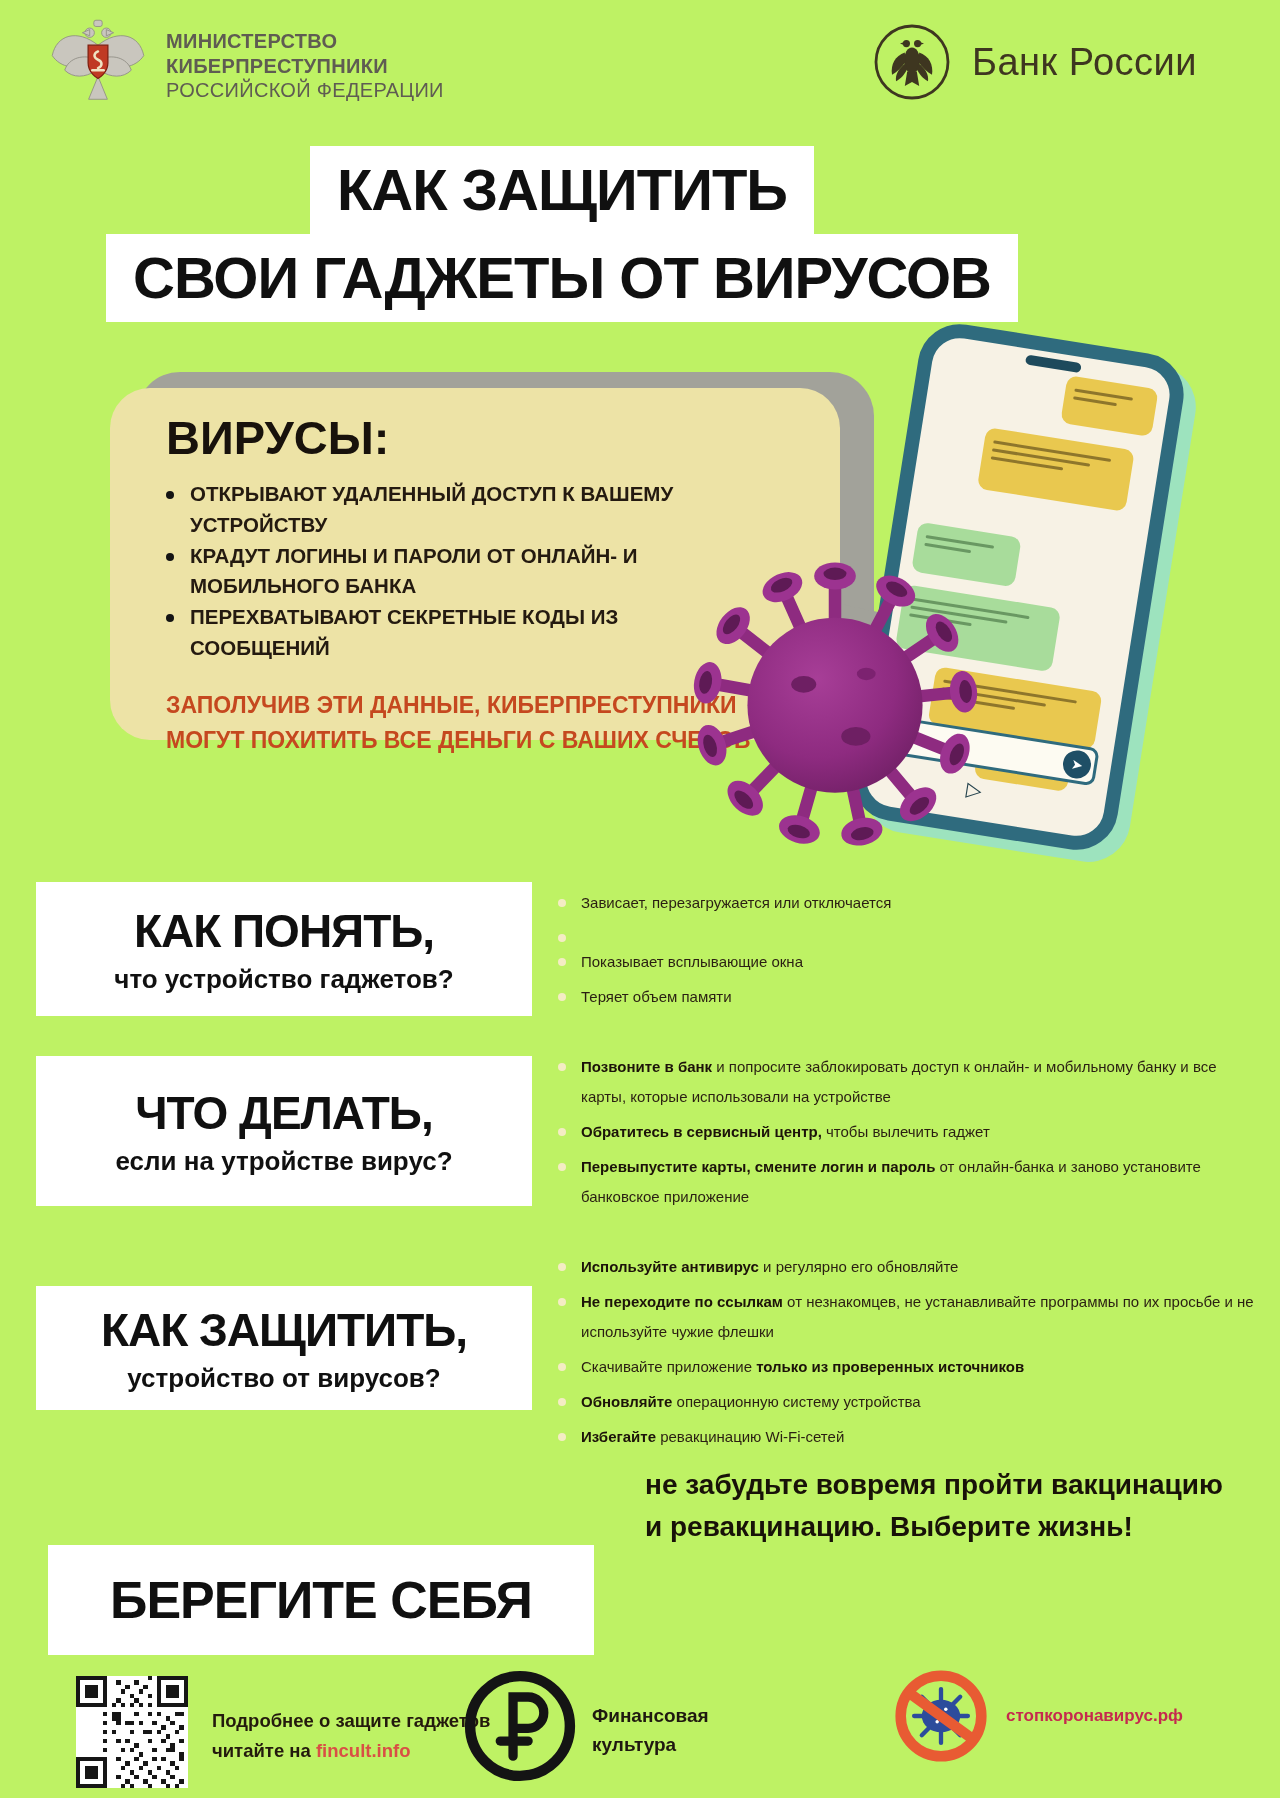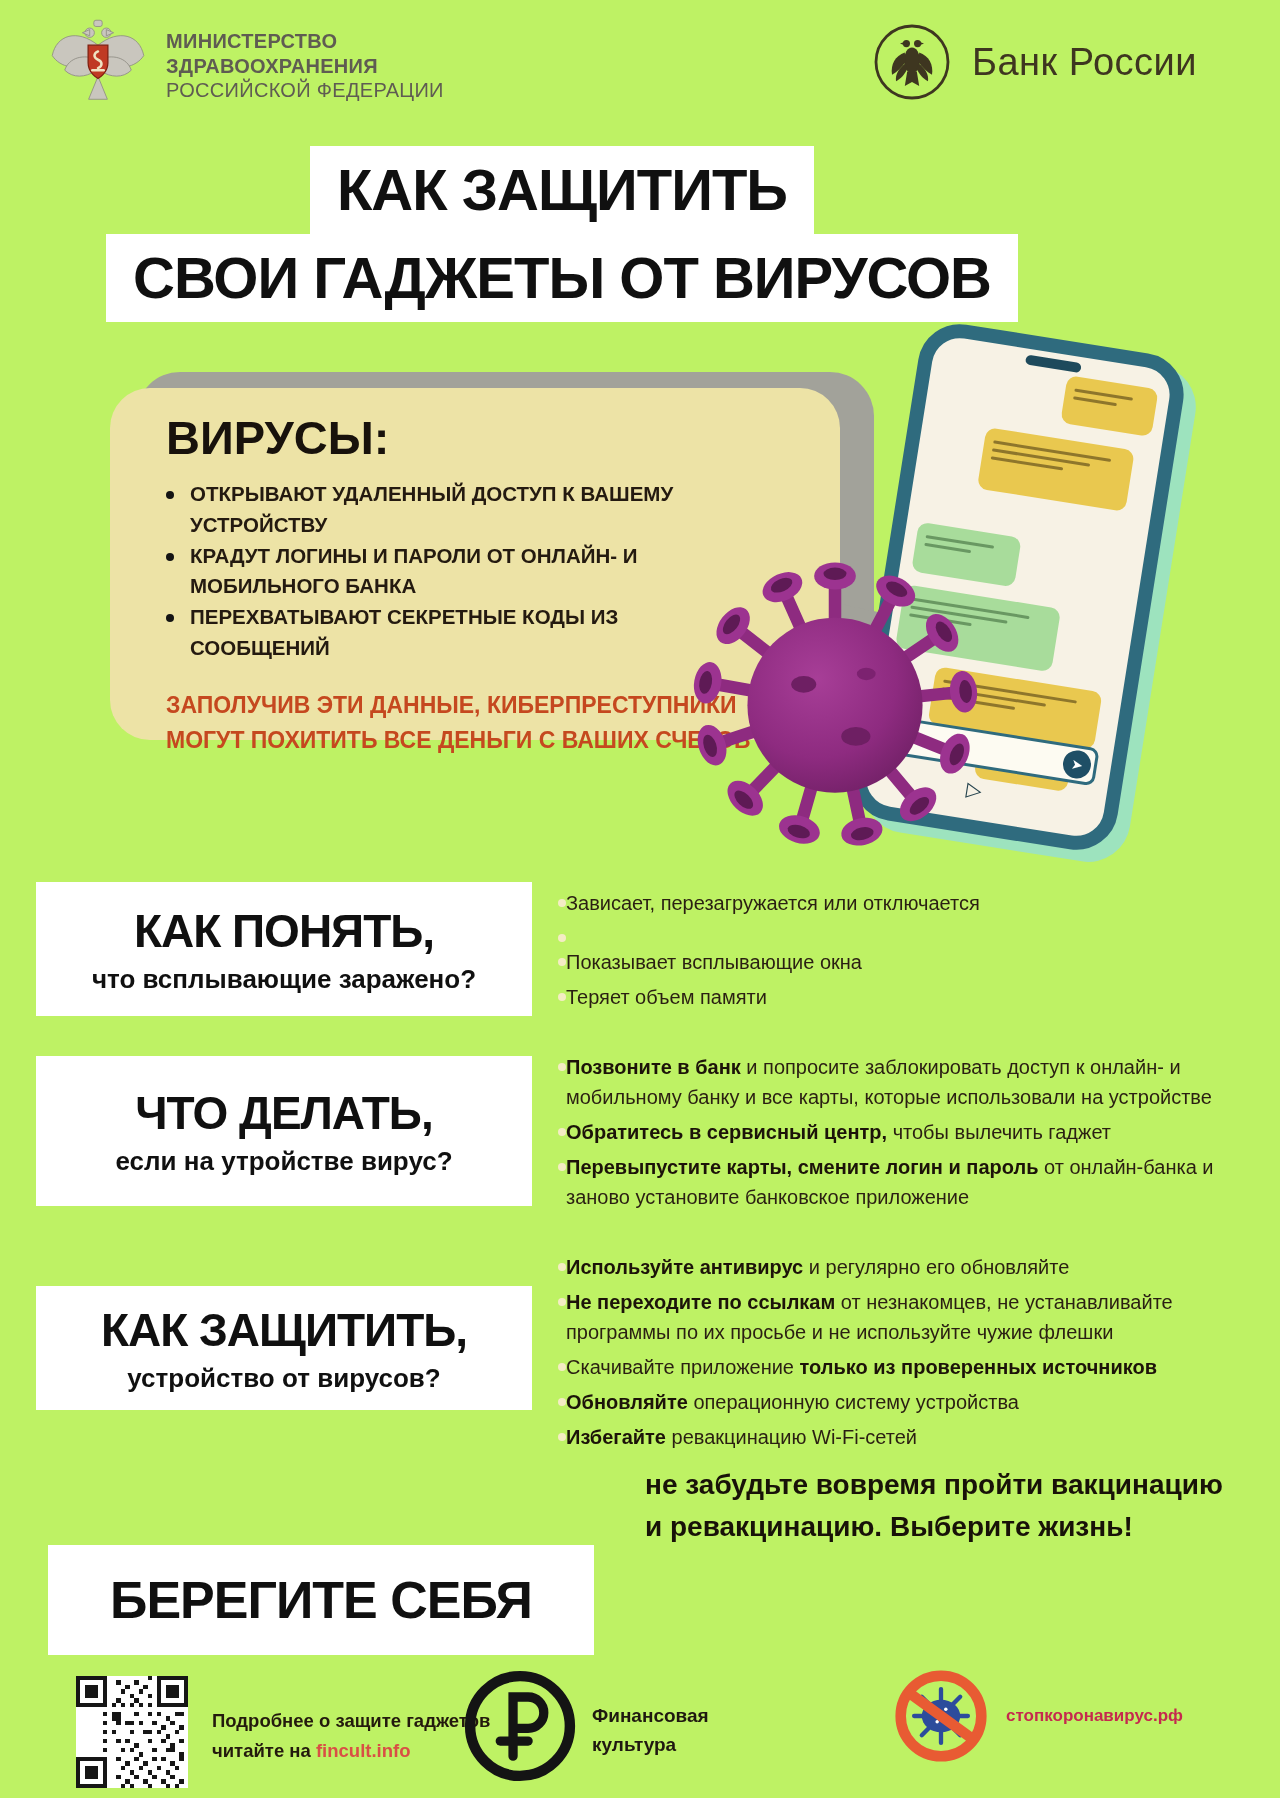--- a/index.html
+++ b/index.html
@@ -49,21 +49,21 @@
   .virus{position:absolute;left:676px;top:528px;width:318px;height:344px;z-index:3;}
   
   .qbox{position:absolute;left:36px;width:496px;background:#FFFFFF;display:flex;flex-direction:column;
     align-items:center;justify-content:center;gap:6px;text-align:center;}
   .q1{font-size:46px;font-weight:800;color:#101010;letter-spacing:-1px;}
   .q2{font-size:26px;font-weight:700;color:#101010;}
   .qbox0{top:882px;height:134px;}
   .qbox1{top:1056px;height:150px;}
   .qbox2{top:1286px;height:124px;}
   .blist{position:absolute;left:558px;width:706px;list-style:none;margin:0;padding:0;}
-  .blist li{display:flex;margin-bottom:5px;font-size:20px;line-height:30px;color:#2A1F12;}
+  .blist li{display:flex;gap:15px;margin-bottom:5px;font-size:15px;line-height:30px;color:#2A1F12;}
   .blist .dot{flex:none;width:8px;height:8px;border-radius:50%;background:#F4ECC4;margin-top:11px;}
   .blist b{font-weight:700;color:#1C1309;}
   .blist0{top:888px;}
   .blist1{top:1052px;}
   .blist2{top:1252px;}
   
   .care-box{position:absolute;left:48px;top:1545px;width:546px;height:110px;background:#FFFFFF;
     display:flex;align-items:center;justify-content:center;font-size:52px;font-weight:800;color:#101010;letter-spacing:-1px;}
   .care-msg{position:absolute;left:645px;top:1464px;width:600px;font-size:28px;font-weight:800;color:#181208;line-height:1.5;}
   
@@ -93,21 +93,21 @@
         <path d="M50 44 C36 38 22 42 18 54 C26 62 38 61 47 55 Z"></path>
         <path d="M50 44 C64 38 78 42 82 54 C74 62 62 61 53 55 Z"></path>
         <polygon points="50,60 41,82 59,82"></polygon>
       </g>
       <path d="M40.5 30 h19 v17 c0 10 -9.5 15 -9.5 15 s-9.5 -5 -9.5 -15 Z" fill="#C03A24" stroke="#7E1F10" stroke-width="1.2"></path>
       <path d="M50 36 c-4.5 2 -4.5 6 0 8 c4.5 2 4.5 6 0 8" fill="none" stroke="#EFE3C2" stroke-width="2.4" stroke-linecap="round"></path>
       <path d="M44.5 54 h11" stroke="#EFE3C2" stroke-width="2.4" stroke-linecap="round"></path>
     </svg>
     <div class="min-text">
       <div class="min-b">МИНИСТЕРСТВО</div>
-      <div class="min-b">ЗДРАВООХРАНЕНИЯ</div>
+      <div class="min-b">КИБЕРПРЕСТУПНИКИ</div>
       <div class="min-r">РОССИЙСКОЙ ФЕДЕРАЦИИ</div>
     </div>
   </div>
 
   <div class="bank">
     <svg width="80" height="80" viewBox="0 0 100 100">
       <circle cx="50" cy="50" r="45" fill="none" stroke="#3E3620" stroke-width="3.5"></circle>
       <g fill="#3E3620">
         <circle cx="43" cy="27" r="4.5"></circle>
         <circle cx="57" cy="27" r="4.5"></circle>
@@ -219,21 +219,21 @@
     <use href="#spk" transform="rotate(308 150 170)"></use>
     <use href="#spk" transform="rotate(336 150 170)"></use>
     <circle cx="150" cy="170" r="84" fill="url(#vbody)"></circle>
     <ellipse cx="120" cy="150" rx="12" ry="8" fill="#6E1F63"></ellipse>
     <ellipse cx="170" cy="200" rx="14" ry="9" fill="#6E1F63"></ellipse>
     <ellipse cx="180" cy="140" rx="9" ry="6" fill="#7C2270"></ellipse>
   </svg>
 
   <div class="qbox qbox0">
     <div class="q1">КАК ПОНЯТЬ,</div>
-    <div class="q2">что всплывающие заражено?</div>
+    <div class="q2">что устройство гаджетов?</div>
   </div>
   <ul class="blist blist0">
     <li>
         <span class="dot"></span>
         <span class="t"><span>Зависает, перезагружается или отключается</span><b></b><span></span></span>
       </li>
     <li>
         <span class="dot"></span>
       </li>
     <li>

